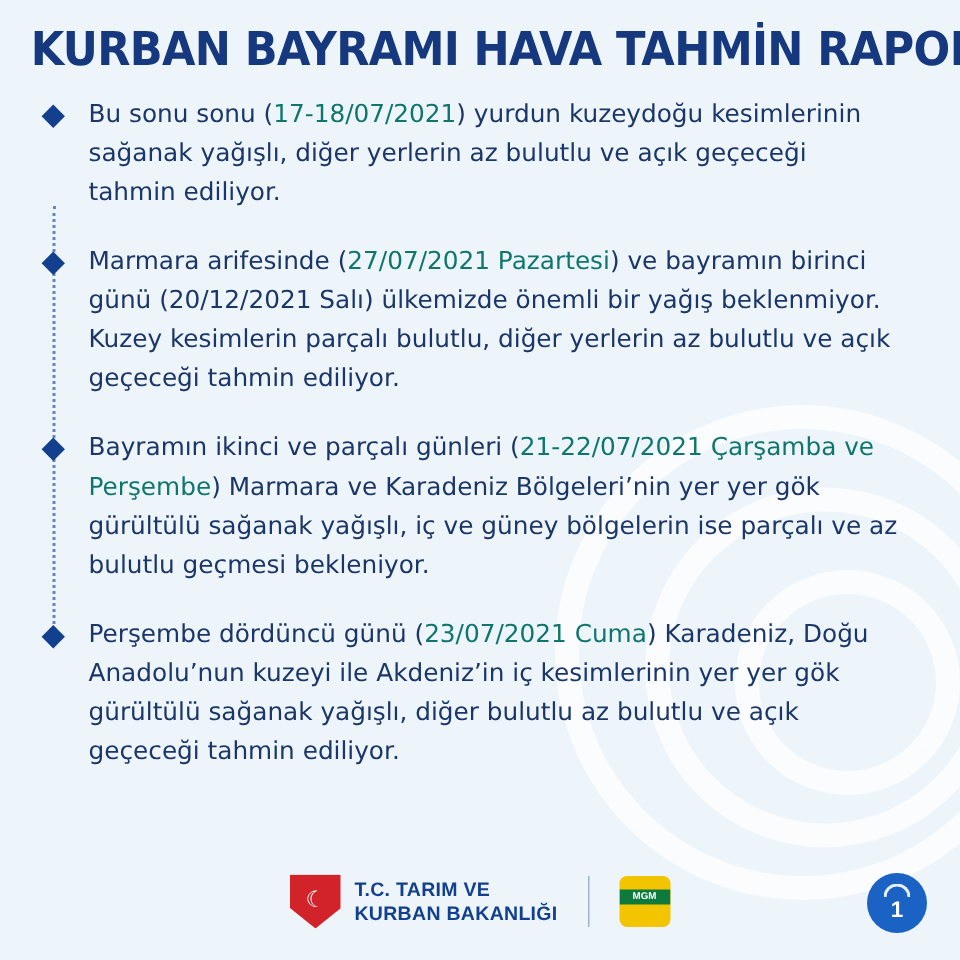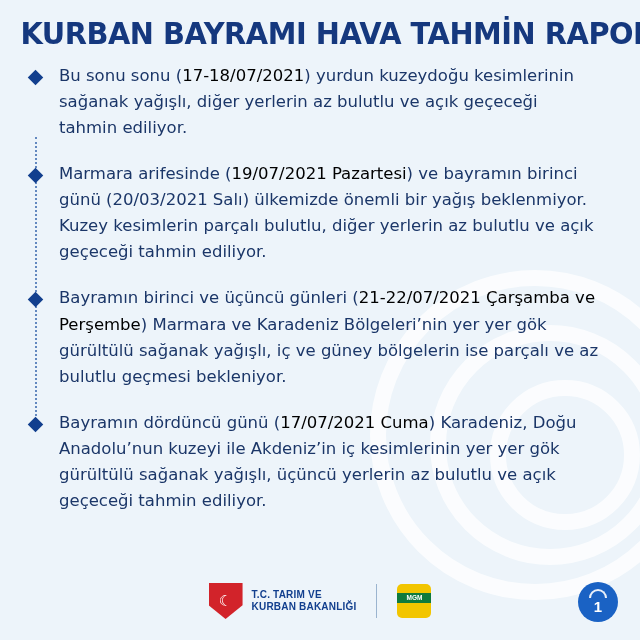--- a/index.html
+++ b/index.html
@@ -71,21 +71,21 @@
     position: relative;
     z-index: 2;
   }
   .text {
     color: #1b3668;
     font-size: 16.5px;
     line-height: 1.58;
     font-family: "DejaVu Sans", sans-serif;
     max-width: 540px;
   }
-  .hl { color: #000000; }
+  .hl { color: #0f766e; }
 
   
   .footer {
     position: absolute;
     left: 0; right: 0; bottom: 0;
     height: 78px;
     display: flex;
     align-items: center;
     justify-content: center;
     gap: 14px;
@@ -105,21 +105,21 @@
     clip-path: polygon(50% 0,100% 0,100% 62%,50% 100%,0 62%,0 0);
   }
   .crest .star {
     position: absolute;
     left: 50%; top: 46%;
     transform: translate(-50%,-50%);
     color: #fff; font-size: 15px; line-height: 1;
   }
   .ministry-text {
     color: #123f8e;
-    font-size: 10px;
+    font-size: 13px;
     font-weight: bold;
     line-height: 1.25;
     letter-spacing: .2px;
   }
   .divider {
     width: 1px; height: 34px;
     background: #9bb4cf;
     margin: 0 6px;
   }
   .mgm-logo {
@@ -174,31 +174,31 @@
   <div class="content">
     <div class="timeline"></div>
 
     <div class="item">
       <span class="diamond"></span>
       <div class="text"><span>Bu sonu sonu (</span><span class="hl">17-18/07/2021</span><span>) yurdun kuzeydoğu kesimlerinin sağanak yağışlı, diğer yerlerin az bulutlu ve açık geçeceği tahmin ediliyor.</span></div>
     </div>
 
     <div class="item">
       <span class="diamond"></span>
-      <div class="text"><span>Marmara arifesinde (</span><span class="hl">19/07/2021 Pazartesi</span><span>) ve bayramın birinci günü (20/03/2021 Salı) ülkemizde önemli bir yağış beklenmiyor. Kuzey kesimlerin parçalı bulutlu, diğer yerlerin az bulutlu ve açık geçeceği tahmin ediliyor.</span></div>
-    </div>
-
-    <div class="item">
-      <span class="diamond"></span>
-      <div class="text"><span>Bayramın birinci ve üçüncü günleri (</span><span class="hl">21-22/07/2021 Çarşamba ve Perşembe</span><span>) Marmara ve Karadeniz Bölgeleri’nin yer yer gök gürültülü sağanak yağışlı, iç ve güney bölgelerin ise parçalı ve az bulutlu geçmesi bekleniyor.</span></div>
-    </div>
-
-    <div class="item">
-      <span class="diamond"></span>
-      <div class="text"><span>Bayramın dördüncü günü (</span><span class="hl">17/07/2021 Cuma</span><span>) Karadeniz, Doğu Anadolu’nun kuzeyi ile Akdeniz’in iç kesimlerinin yer yer gök gürültülü sağanak yağışlı, üçüncü yerlerin az bulutlu ve açık geçeceği tahmin ediliyor.</span></div>
+      <div class="text"><span>Marmara arifesinde (</span><span class="hl">27/07/2021 Pazartesi</span><span>) ve bayramın birinci günü (20/12/2021 Salı) ülkemizde önemli bir yağış beklenmiyor. Kuzey kesimlerin parçalı bulutlu, diğer yerlerin az bulutlu ve açık geçeceği tahmin ediliyor.</span></div>
+    </div>
+
+    <div class="item">
+      <span class="diamond"></span>
+      <div class="text"><span>Bayramın ikinci ve parçalı günleri (</span><span class="hl">21-22/07/2021 Çarşamba ve Perşembe</span><span>) Marmara ve Karadeniz Bölgeleri’nin yer yer gök gürültülü sağanak yağışlı, iç ve güney bölgelerin ise parçalı ve az bulutlu geçmesi bekleniyor.</span></div>
+    </div>
+
+    <div class="item">
+      <span class="diamond"></span>
+      <div class="text"><span>Perşembe dördüncü günü (</span><span class="hl">23/07/2021 Cuma</span><span>) Karadeniz, Doğu Anadolu’nun kuzeyi ile Akdeniz’in iç kesimlerinin yer yer gök gürültülü sağanak yağışlı, diğer bulutlu az bulutlu ve açık geçeceği tahmin ediliyor.</span></div>
     </div>
   </div>
 
   <div class="footer">
     <div class="ministry">
       <div class="crest">
         <span class="shield"></span>
         <span class="star">☾</span>
       </div>
       <div class="ministry-text">

